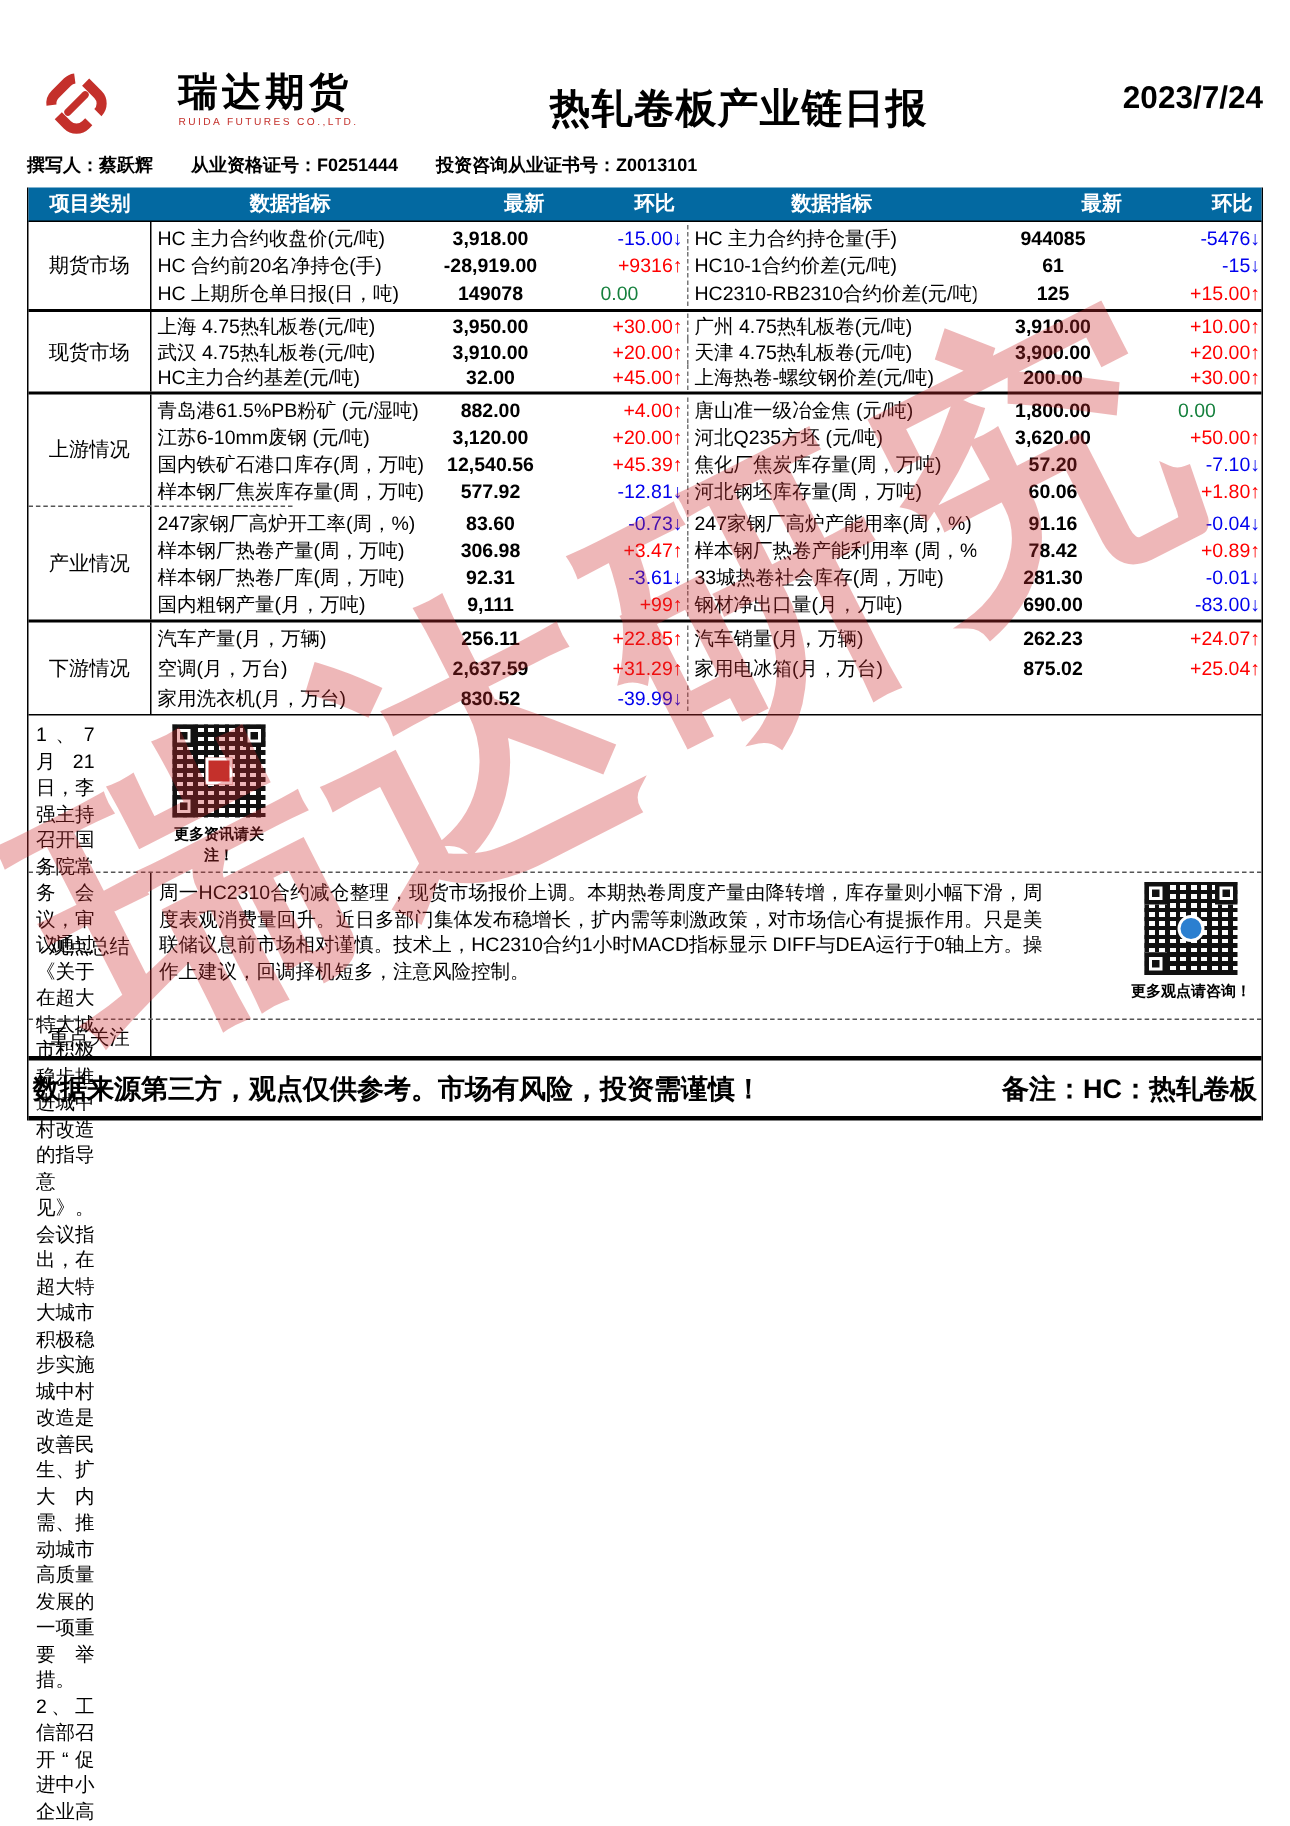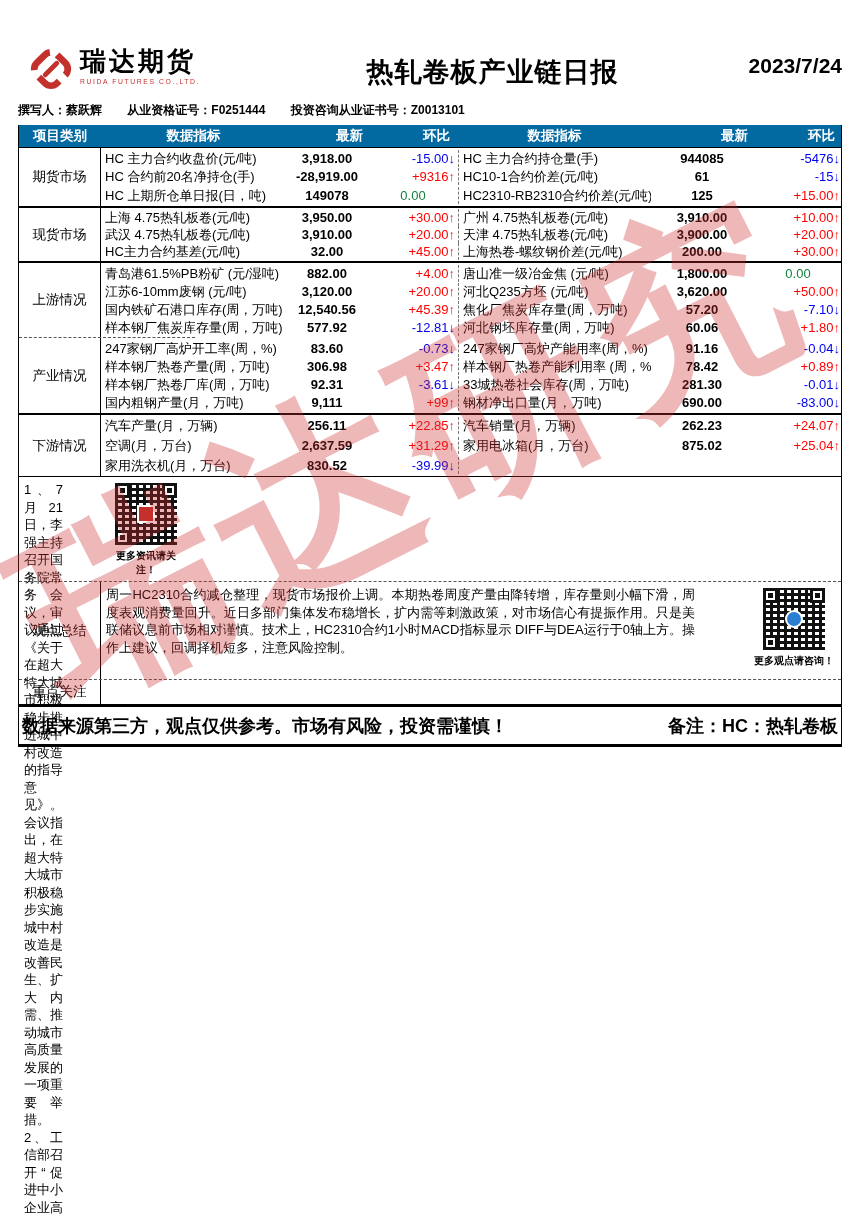--- a/index.html
+++ b/index.html
@@ -7,21 +7,21 @@
     font-family:"Liberation Sans","DejaVu Sans",sans-serif; color:#000; position:relative; }
   .page { position:relative; width:860px; height:1217px; }
 
   
   .watermark { position:absolute; left:-25px; top:520px; font-size:200px; font-weight:bold;
     letter-spacing:10px; color:rgba(204,43,47,.34); transform:rotate(-27deg);
     transform-origin:0 0; white-space:nowrap; pointer-events:none; z-index:5; }
 
   
   .hdr { display:flex; align-items:flex-start; padding:46px 18px 0 28px; }
-  .brand { display:flex; align-items:flex-start; width:265px; }
+  .brand { display:flex; align-items:flex-start; width:265px;gap:39px; }
   .brand-icon svg { display:block; }
   .brand-txt { margin-left:6px; }
   .brand-name { display:block; font-size:26px; font-weight:bold; letter-spacing:3px; line-height:30px; }
   .brand-sub { display:block; font-size:6.8px; color:#c4302b; letter-spacing:1.6px; margin-top:2px; }
   .title { flex:1; text-align:center; font-size:27px; font-weight:bold; letter-spacing:1px; padding-top:8px; }
   .date { width:150px; text-align:right; font-size:21px; font-weight:bold; padding-top:8px; }
 
   .byline { padding:10px 18px 0 18px; font-size:12px; font-weight:bold; }
   .byline span { margin-right:22px; }
 

